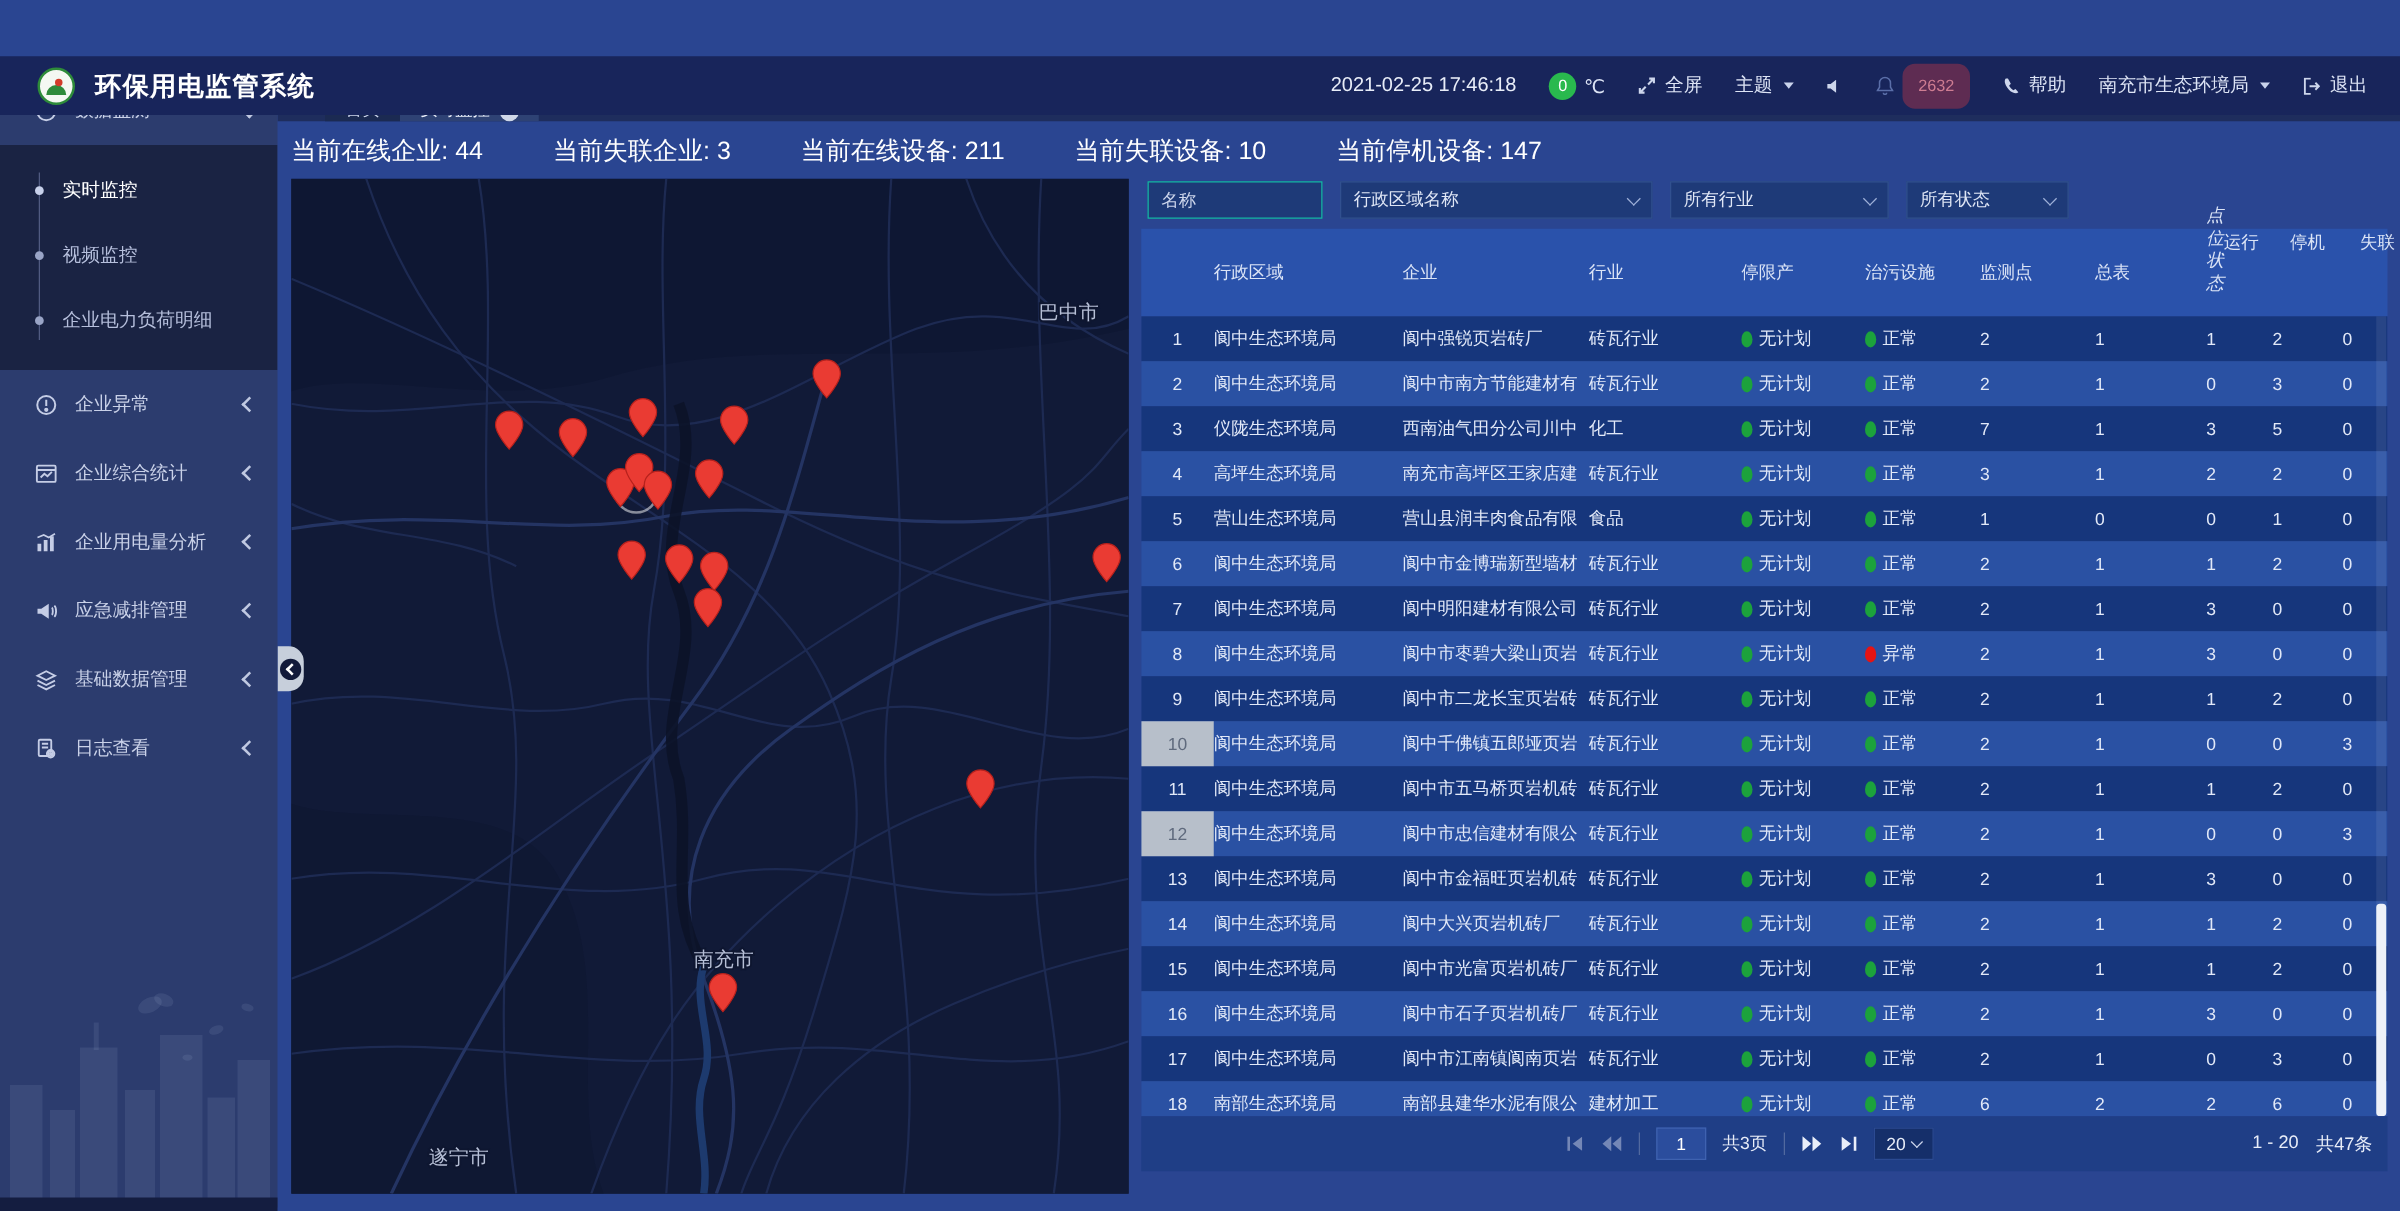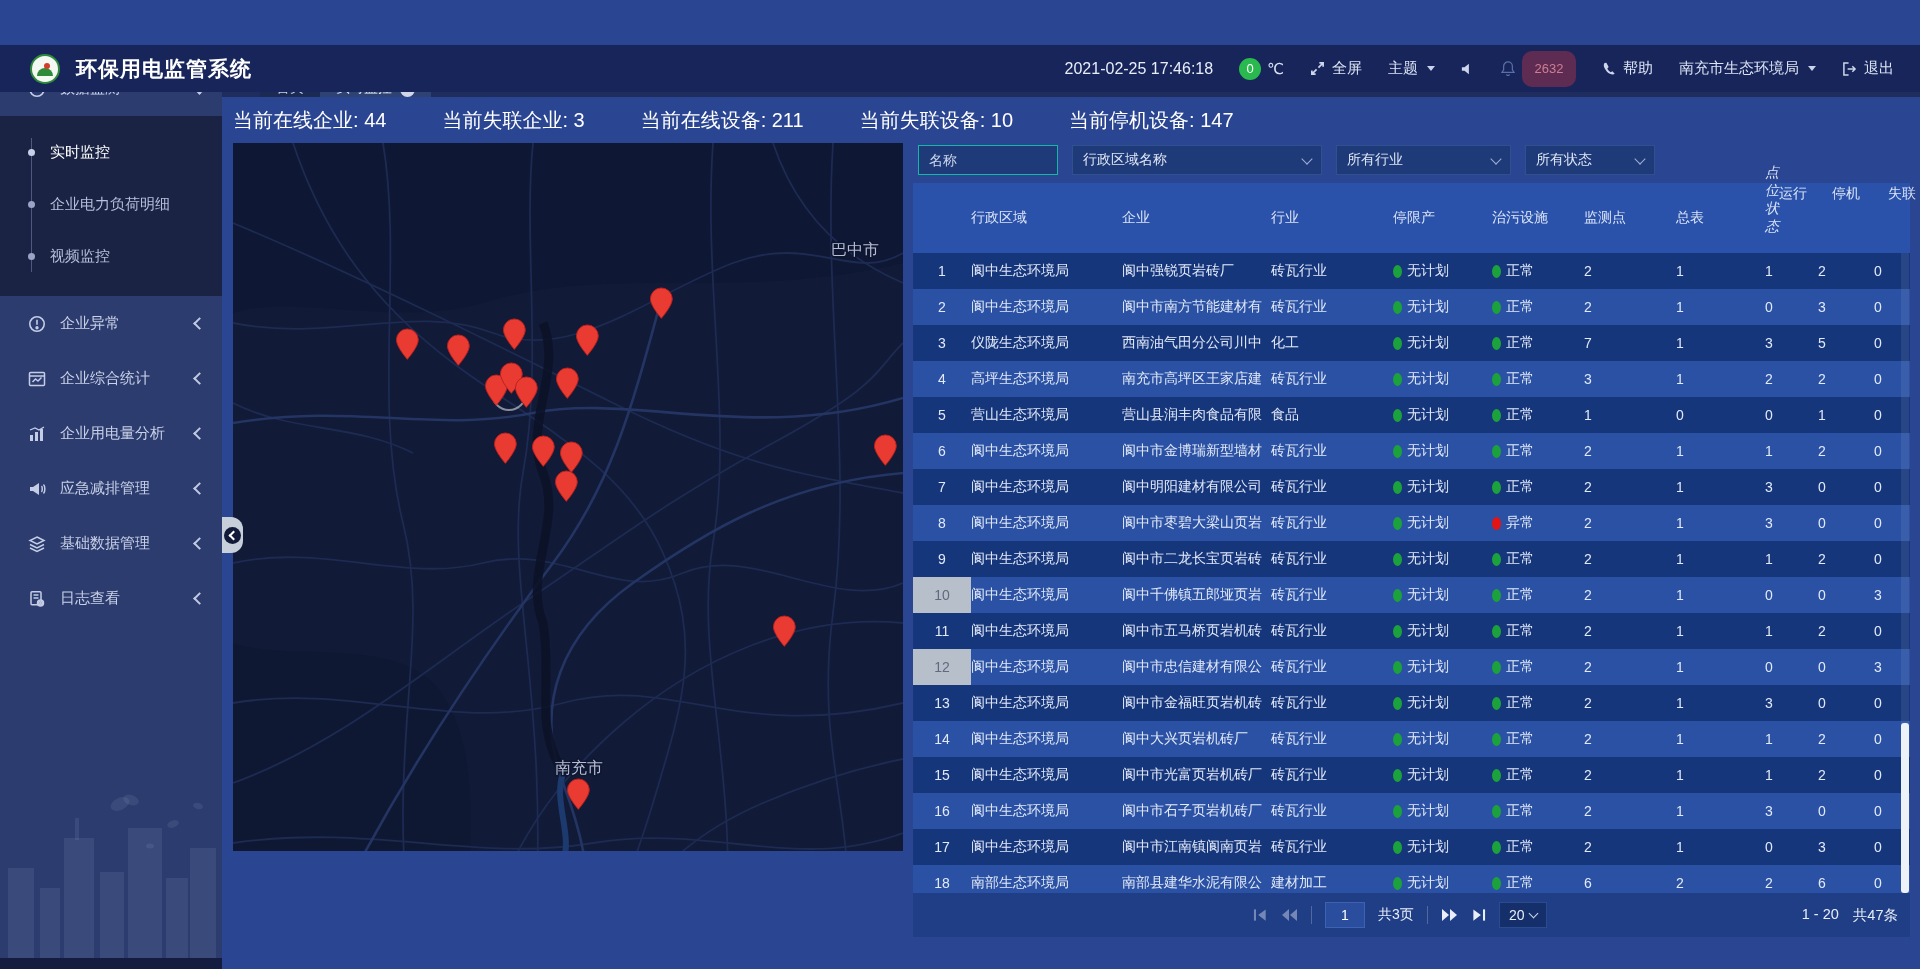--- a/index.html
+++ b/index.html
@@ -49,21 +49,21 @@
   .dbl-chev .chev{margin:0 -1px;}
   .tab{height:35px;display:flex;align-items:flex-end;padding:0 16px;font-size:14px;color:#ccd5ec;background:#1b2a52;cursor:pointer;}
   .tab.active{background:#2e4274;color:#e9eef9;}
   .tab-close{width:15px;height:15px;border-radius:50%;background:#cfd7e8;color:#22305e;font-size:11px;line-height:15px;text-align:center;margin-left:8px;cursor:pointer;font-weight:bold;}
   .tabbar-right{margin-left:auto;height:35px;display:flex;align-items:center;gap:26px;padding-right:22px;color:#c8d2e8;font-size:14px;}
 
   .stats{position:absolute;top:50px;left:11px;right:0;height:46px;display:flex;align-items:center;gap:56px;font-size:20px;color:#ffffff;}
   .stat-label::after{content:": ";}
 
   
-  .map{position:absolute;left:11px;top:96px;width:670px;height:708px;background:#111a37;overflow:hidden;}
+  .map{position:absolute;left:11px;top:96px;width:670px;height:812px;background:#111a37;overflow:hidden;}
   .map svg{display:block;}
   .collapse-tab{position:absolute;left:0;top:470px;width:21px;height:36px;background:#c7cfdb;border-radius:0 12px 12px 0;
                 display:flex;align-items:center;justify-content:center;cursor:pointer;z-index:5;}
   .collapse-circle{width:17px;height:17px;border-radius:50%;background:#121a3a;display:flex;align-items:center;justify-content:center;}
   .collapse-circle .chev{width:5px;height:5px;border-left:2px solid #fff;border-bottom:2px solid #fff;transform:rotate(45deg);margin-left:2px;}
 
   
   .rpanel{position:absolute;left:691px;top:96px;width:997px;height:812px;}
   .filters{position:absolute;top:2px;left:5px;display:flex;gap:14px;}
   .f-input{width:140px;height:30px;box-sizing:border-box;background:#1e3a78;border:1px solid #14b8a6;color:#e6ebf8;
@@ -188,25 +188,25 @@
           <span class="mi-label">数据监测</span>
           <span class="chev chev-down"></span>
         </div>
         <div class="submenu">
           <div class="submenu-item active">
             <span class="dot"></span>
             <span>实时监控</span>
           </div>
           <div class="submenu-item">
             <span class="dot"></span>
-            <span>企业电力负荷明细</span>
+            <span>视频监控</span>
           </div>
           <div class="submenu-item">
             <span class="dot"></span>
-            <span>视频监控</span>
+            <span>企业电力负荷明细</span>
           </div>
         </div>
         <div class="menu-item">
           <span class="mi-icon">
             <svg width="18" height="18" viewBox="0 0 18 18" fill="none" stroke="#c5cde6" stroke-width="1.6">
               <circle cx="9" cy="9" r="7.2"></circle>
               <path d="M9 4.8v5"></path>
               <circle cx="9" cy="12.8" r="0.9" fill="#c5cde6"></circle>
             </svg>
           </span>

